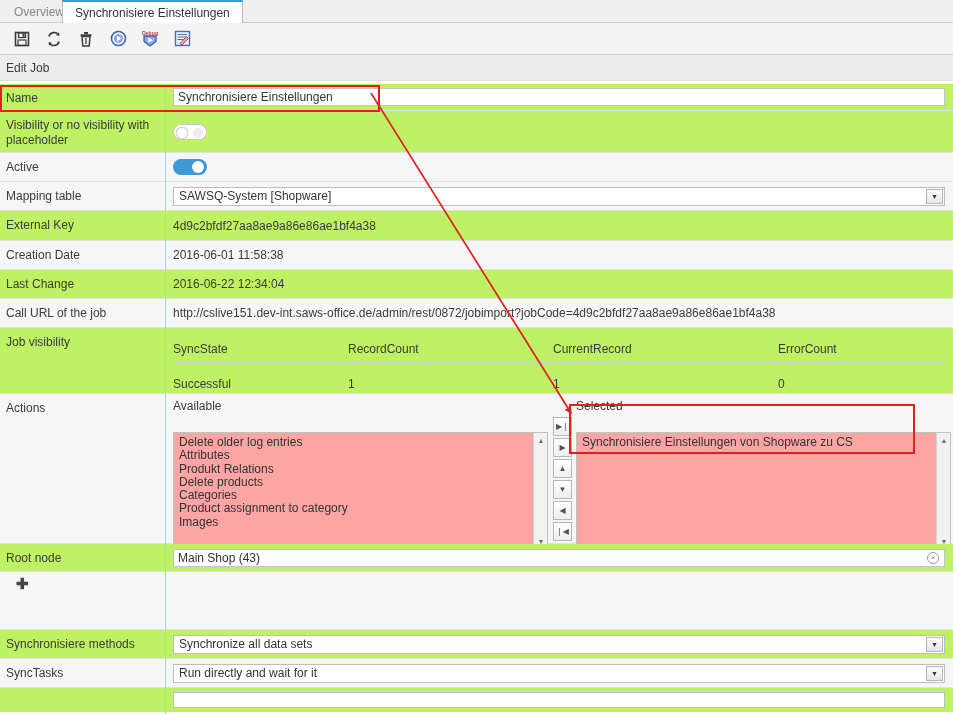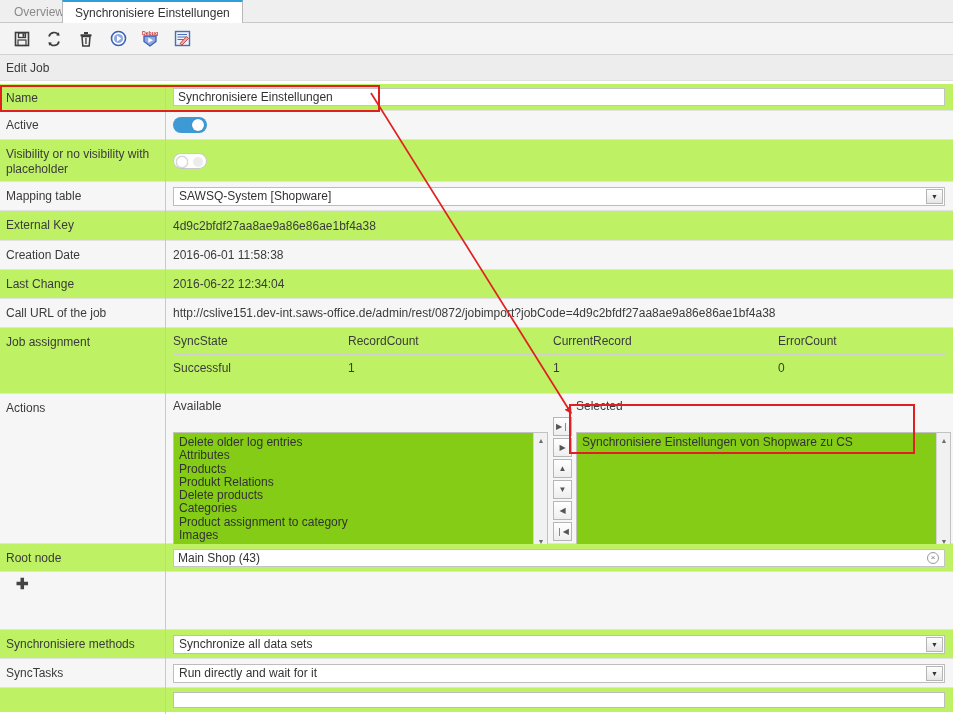--- a/index.html
+++ b/index.html
@@ -127,34 +127,34 @@
   }
   .toggle.on .knob { right: 3px; }
   .toggle.off .knob { left: 2px; background: #ffffff; border: 1px solid #d8d8d8; }
   .toggle.off::after {
     content: ""; position: absolute; right: 3px; top: 3px;
     width: 10px; height: 10px; border-radius: 50%; background: #ececec;
   }
 
   
   .stats { width: 100%; }
-  .statsrow { display: flex; }
+  .statsrow { display: flex; margin-top: 8px; }
   .statshead { border-bottom: 1px solid #cfcfcf; }
   .statscell { font-size: 12px; color: #3b3b3b; padding: 6px 0 6px 0; }
   .c1 { flex: 0 0 175px; }
   .c2 { flex: 0 0 205px; }
   .c3 { flex: 0 0 225px; }
   .c4 { flex: 1 1 auto; }
 
   
   .dual { display: flex; width: 100%; align-items: flex-start; }
   .listcol { display: flex; flex-direction: column; }
   .listlabel { font-size: 12px; color: #3b3b3b; margin-bottom: 18px; height: 15px; }
   .listbox {
-    border: 1px solid #c2c2c2; background: #84cc16;
+    border: 1px solid #c2c2c2; background: #fca5a5;
     position: relative; overflow: hidden;
   }
   .listitems { padding: 3px 0 0 3px; }
   .listitem {
     font-size: 12px; color: #333333; line-height: 13.3px;
     padding-left: 2px; white-space: nowrap; cursor: default;
   }
   .vscroll {
     position: absolute; top: 0; right: 0; width: 14px; height: 100%;
     background: #f1f1f1; border-left: 1px solid #d4d4d4;
@@ -280,39 +280,39 @@
   <div class="form">
     <div class="vline"></div>
 
     <div class="row plain rowborder" style="height:27px">
       <div class="lbl">Name</div>
       <div class="fld">
         <input class="textinput" type="text" value="Synchronisiere Einstellungen" style="">
       </div>
     </div>
 
-    <div class="row alt rowborder" style="height:29px">
-      <div class="lbl">Active</div>
-      <div class="fld">
-        <div class="toggle on">
-          <div class="knob"></div>
-        </div>
-      </div>
-    </div>
-
     <div class="row plain rowborder" style="height:42px">
       <div class="lbl">Visibility or no visibility with placeholder</div>
       <div class="fld" style="align-items:center">
         <div class="toggle off">
           <div class="knob"></div>
         </div>
       </div>
     </div>
 
     <div class="row alt rowborder" style="height:29px">
+      <div class="lbl">Active</div>
+      <div class="fld">
+        <div class="toggle on">
+          <div class="knob"></div>
+        </div>
+      </div>
+    </div>
+
+    <div class="row alt rowborder" style="height:29px">
       <div class="lbl">Mapping table</div>
       <div class="fld">
         <div class="selectbox">
           <span>SAWSQ-System [Shopware]</span>
           <span class="selectarrow">▼</span>
         </div>
       </div>
     </div>
 
     <div class="row plain rowborder" style="height:30px">
@@ -337,21 +337,21 @@
     </div>
 
     <div class="row alt rowborder" style="height:29px">
       <div class="lbl">Call URL of the job</div>
       <div class="fld">
         <span class="plaintext" style="white-space:nowrap">http://cslive151.dev-int.saws-office.de/admin/rest/0872/jobimport?jobCode=4d9c2bfdf27aa8ae9a86e86ae1bf4a38</span>
       </div>
     </div>
 
     <div class="row plain rowborder" style="height:66px">
-      <div class="lbl">Job assignment</div>
+      <div class="lbl">Job visibility</div>
       <div class="fld" style="align-items:flex-start;padding-top:0">
         <div class="stats">
           <div class="statsrow statshead">
             <div class="statscell c1">SyncState</div>
             <div class="statscell c2">RecordCount</div>
             <div class="statscell c3">CurrentRecord</div>
             <div class="statscell c4">ErrorCount</div>
           </div>
           <div class="statsrow">
             <div class="statscell c1">Successful</div>
@@ -367,21 +367,20 @@
       <div class="lbl">Actions</div>
       <div class="fld" style="align-items:flex-start;padding:5px 8px 0 8px">
         <div class="dual">
 
           <div class="listcol">
             <div class="listlabel">Available</div>
             <div class="listbox" style="width:375px;height:117px">
               <div class="listitems">
                 <div class="listitem">Delete older log entries</div>
                 <div class="listitem">Attributes</div>
-                <div class="listitem">Products</div>
                 <div class="listitem">Produkt Relations</div>
                 <div class="listitem">Delete products</div>
                 <div class="listitem">Categories</div>
                 <div class="listitem">Product assignment to category</div>
                 <div class="listitem">Images</div>
               </div>
               <div class="vscroll">
                 <div class="vsbtn">▲</div>
                 <div class="vsbtn bot">▼</div>
               </div>

